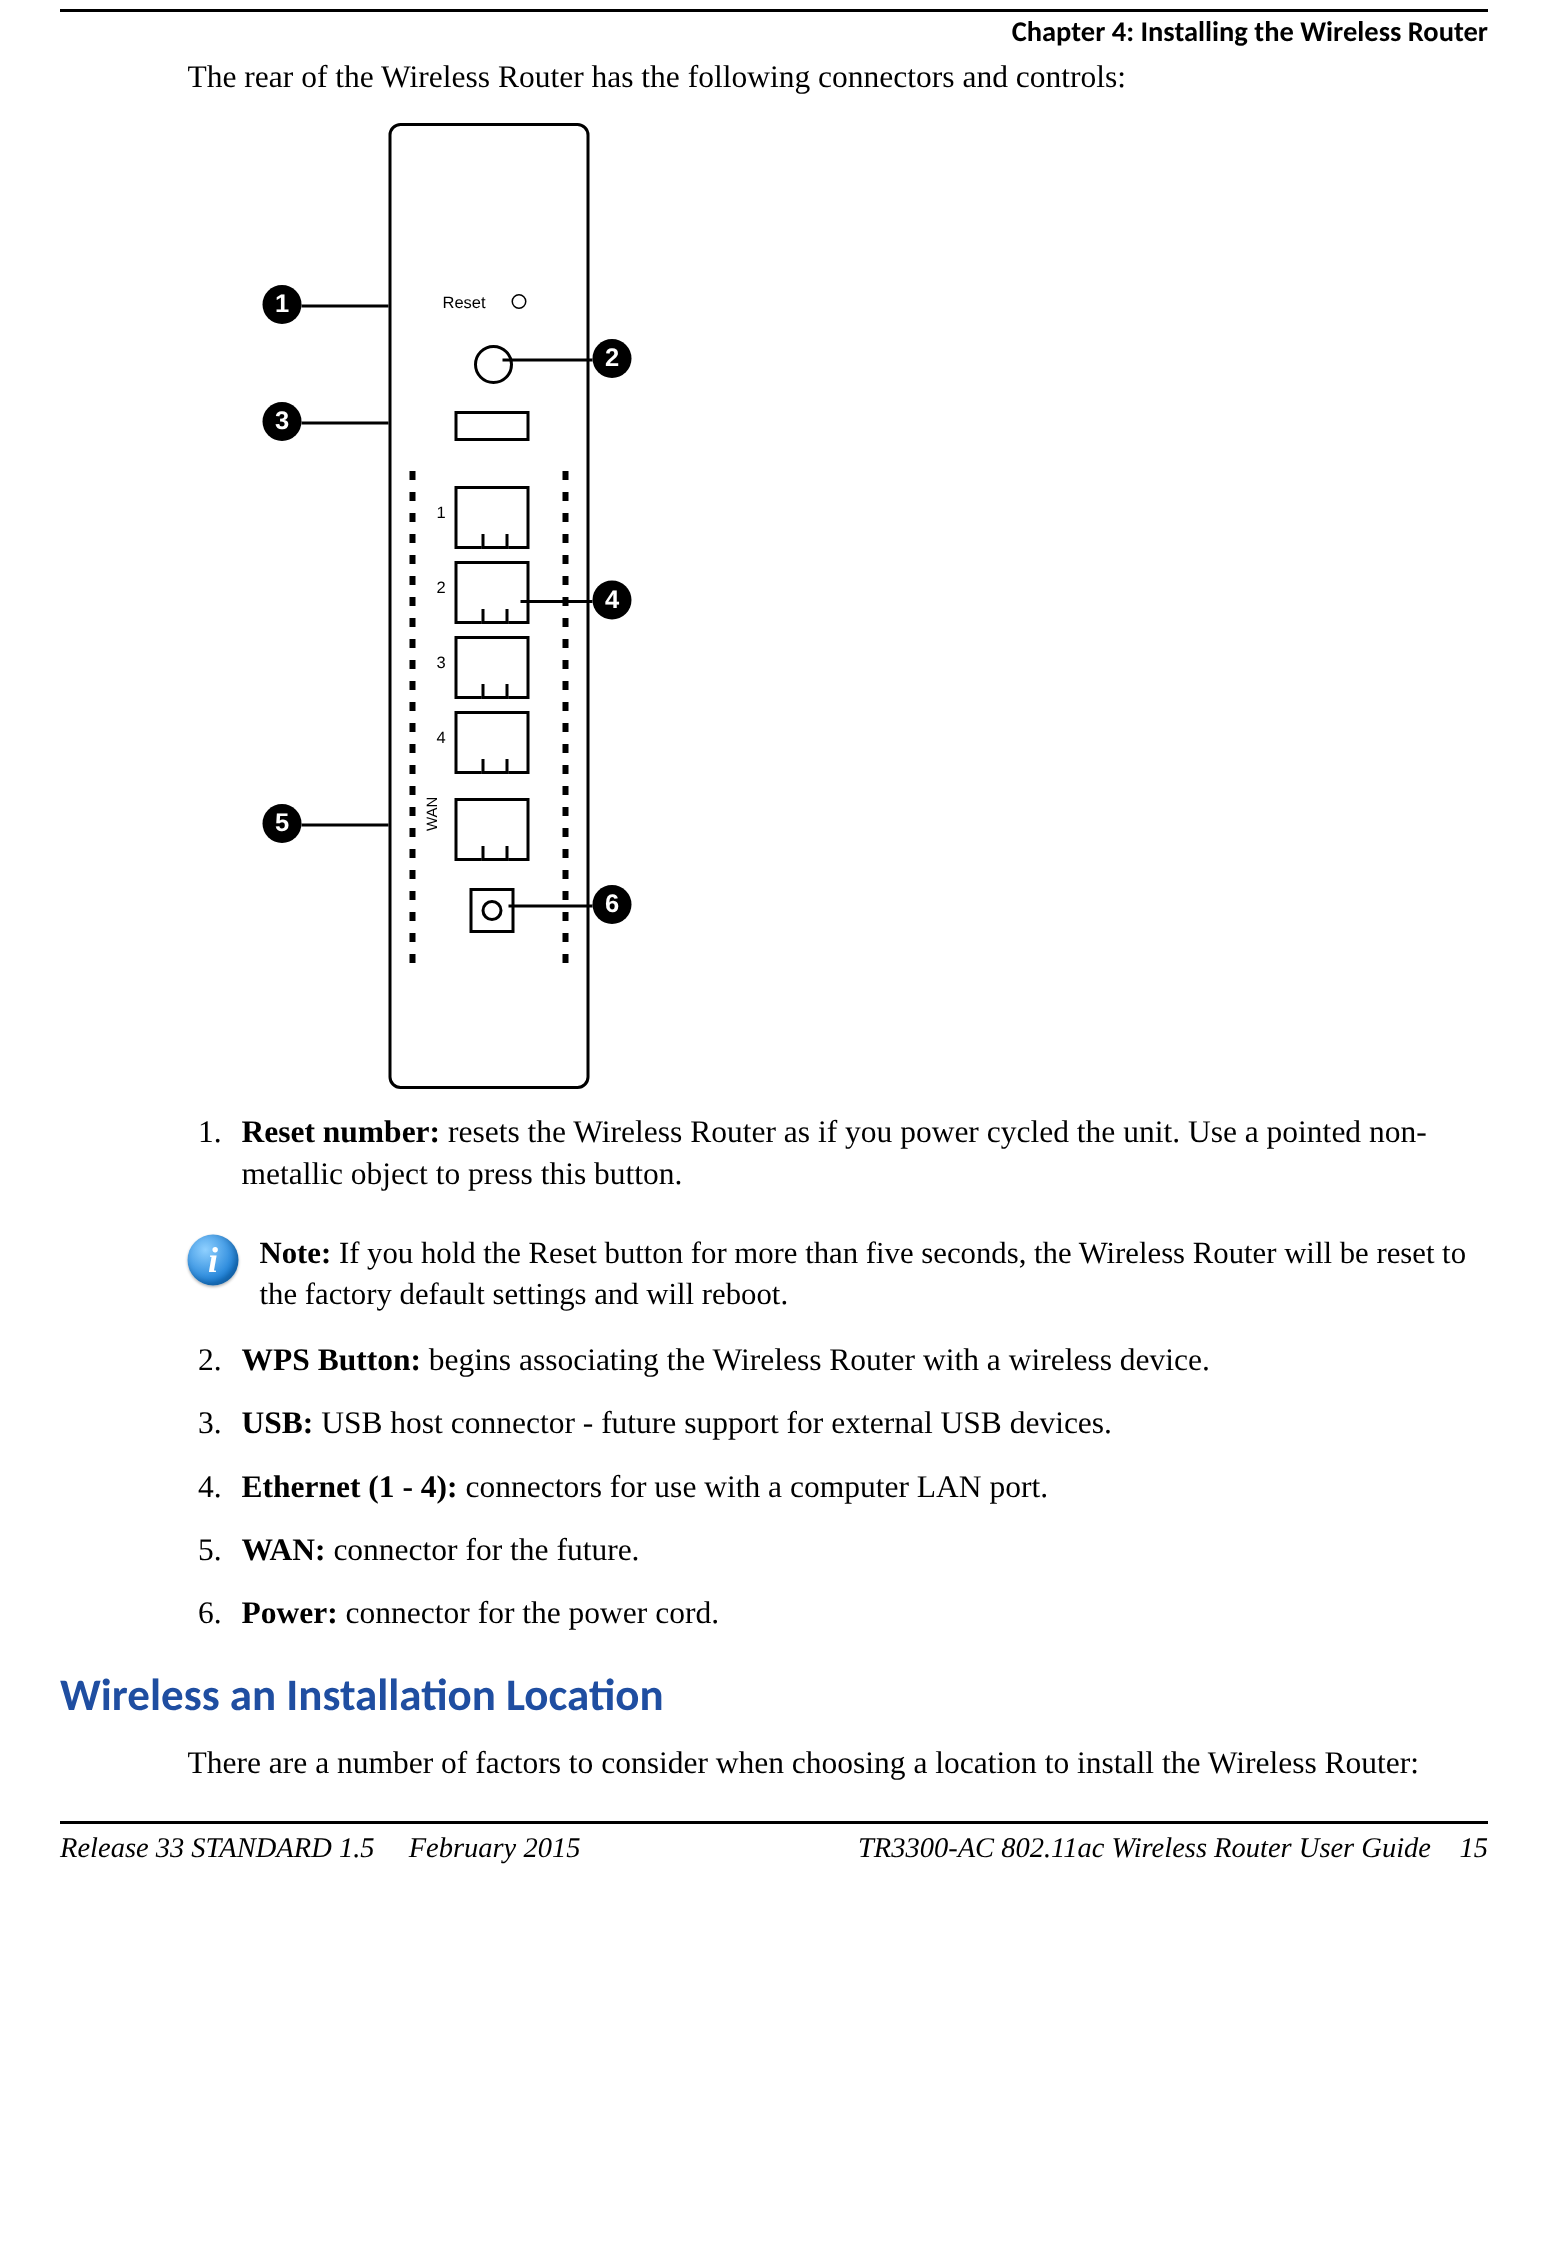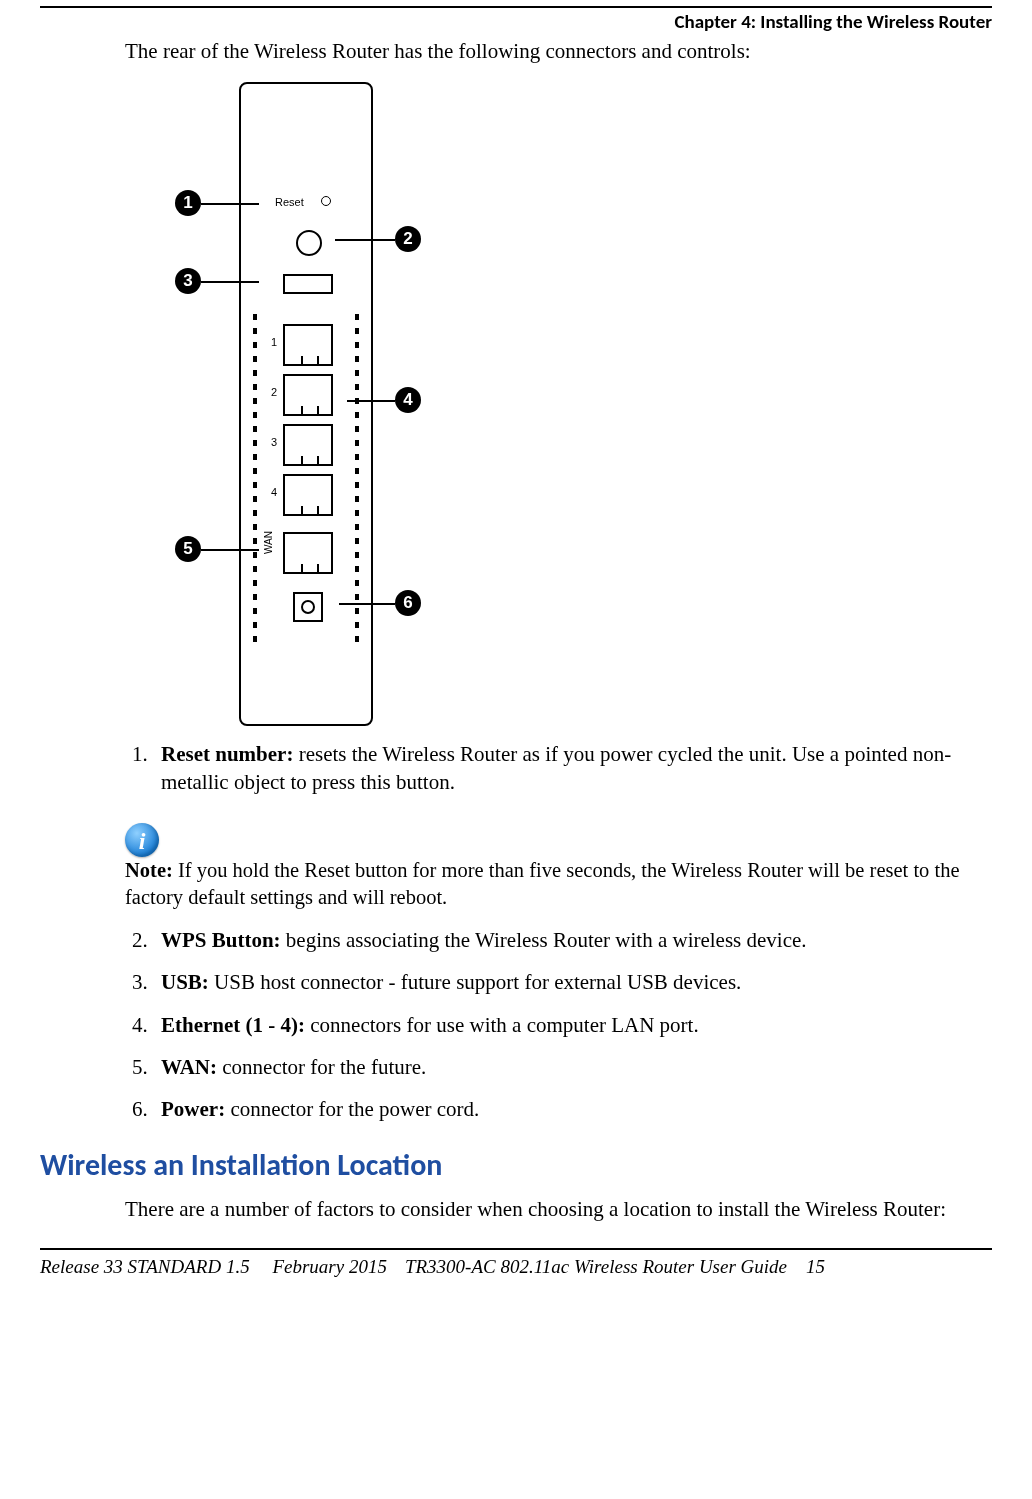--- a/index.html
+++ b/index.html
@@ -44,21 +44,21 @@
   }
   .figure {
     margin: 10px 0 18px 50px;
     position: relative;
     width: 260px;
     height: 640px;
   }
   
   .router {
     position: absolute;
-    left: 64px;
+    left: 84px;
     top: 0;
     width: 130px;
     height: 640px;
     border: 2px solid #000;
     border-radius: 8px;
     background: #fff;
   }
   .router .vent {
     position: absolute;
     left: 12px;
@@ -137,21 +137,20 @@
     margin-bottom: 14px;
     line-height: 1.35;
   }
   ol.rear-list > li .label { font-weight: bold; }
   .note-box {
     display: flex;
     align-items: flex-start;
     margin: 26px 0 14px 0;
     font-size: 20.5px;
     line-height:1.35;
-    flex-direction:column;
   }
   .note-icon {
     width: 34px; height: 34px;
     border-radius: 50%;
     background: radial-gradient(circle at 35% 30%, #8fd0ff, #1a7ed6 70%);
     flex: 0 0 34px;
     margin-right: 14px;
     position: relative;
     box-shadow: inset -2px -2px 4px rgba(0,0,0,.25), 0 1px 2px rgba(0,0,0,.3);
   }
@@ -166,21 +165,21 @@
   }
   .note-text .nlabel { font-weight: bold; }
   .footer {
     border-top: 2px solid #000;
     margin-top: 26px;
     padding: 6px 0 10px 0;
     font-style: italic;
     font-family: Georgia, 'Times New Roman', serif;
     font-size: 19px;
     display:flex;
-    justify-content:flex-start;
+    justify-content:space-between;
   }
   .footer .left span { margin-right: 18px; }
 </style>
 </head>
 <body>
 
 <div class="page">
   <div class="top-rule"></div>
   <div class="running-head">Chapter 4: Installing the Wireless Router</div>
 

